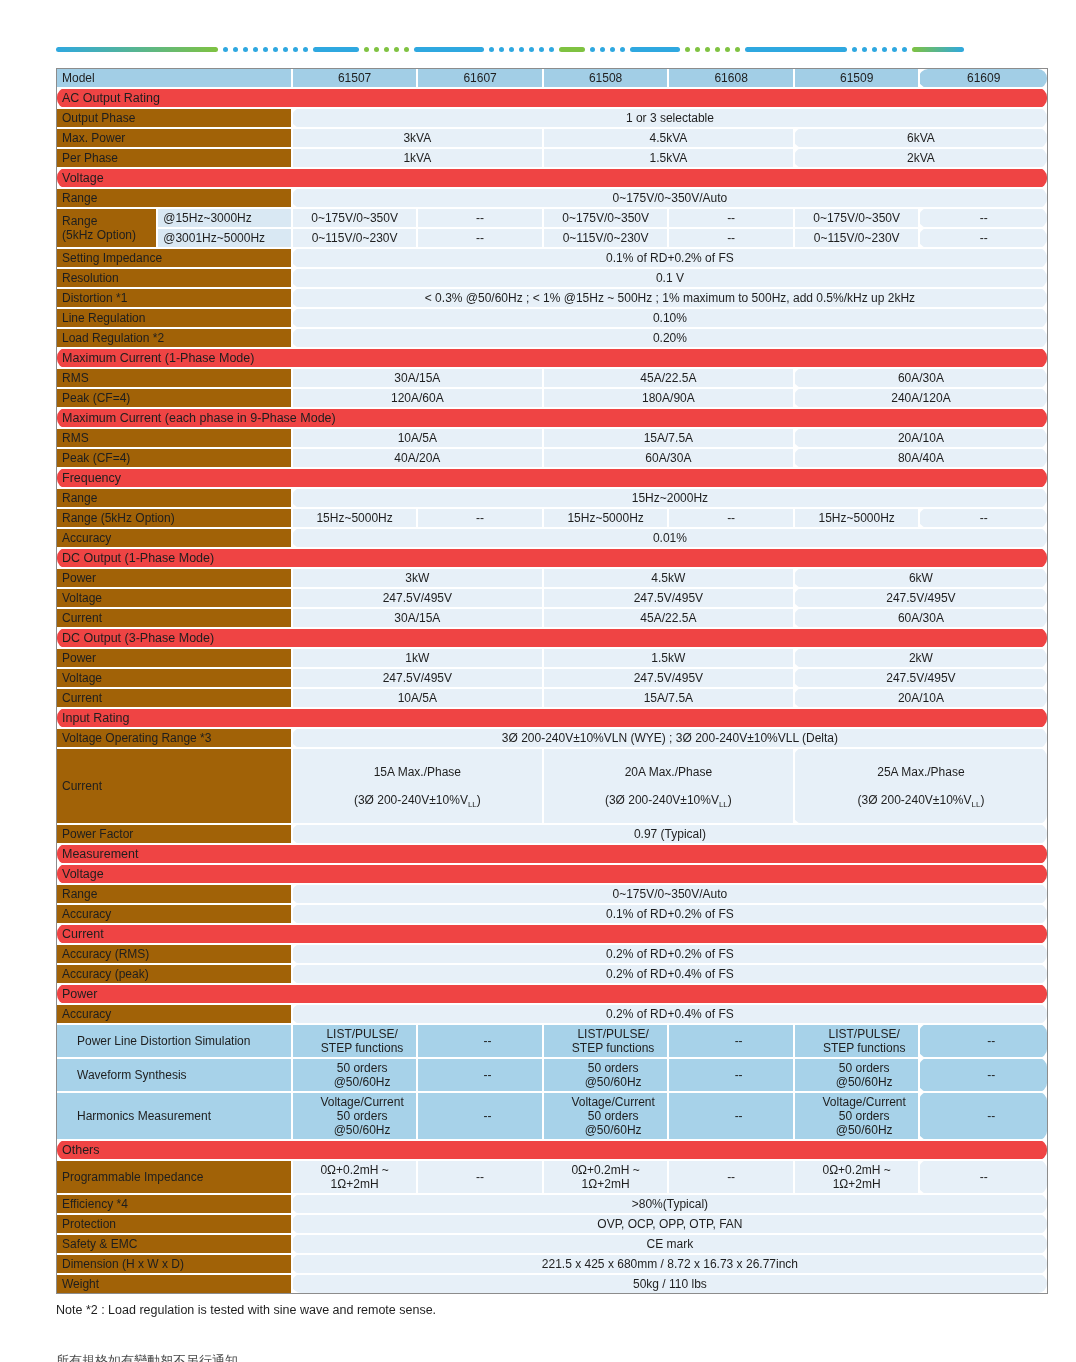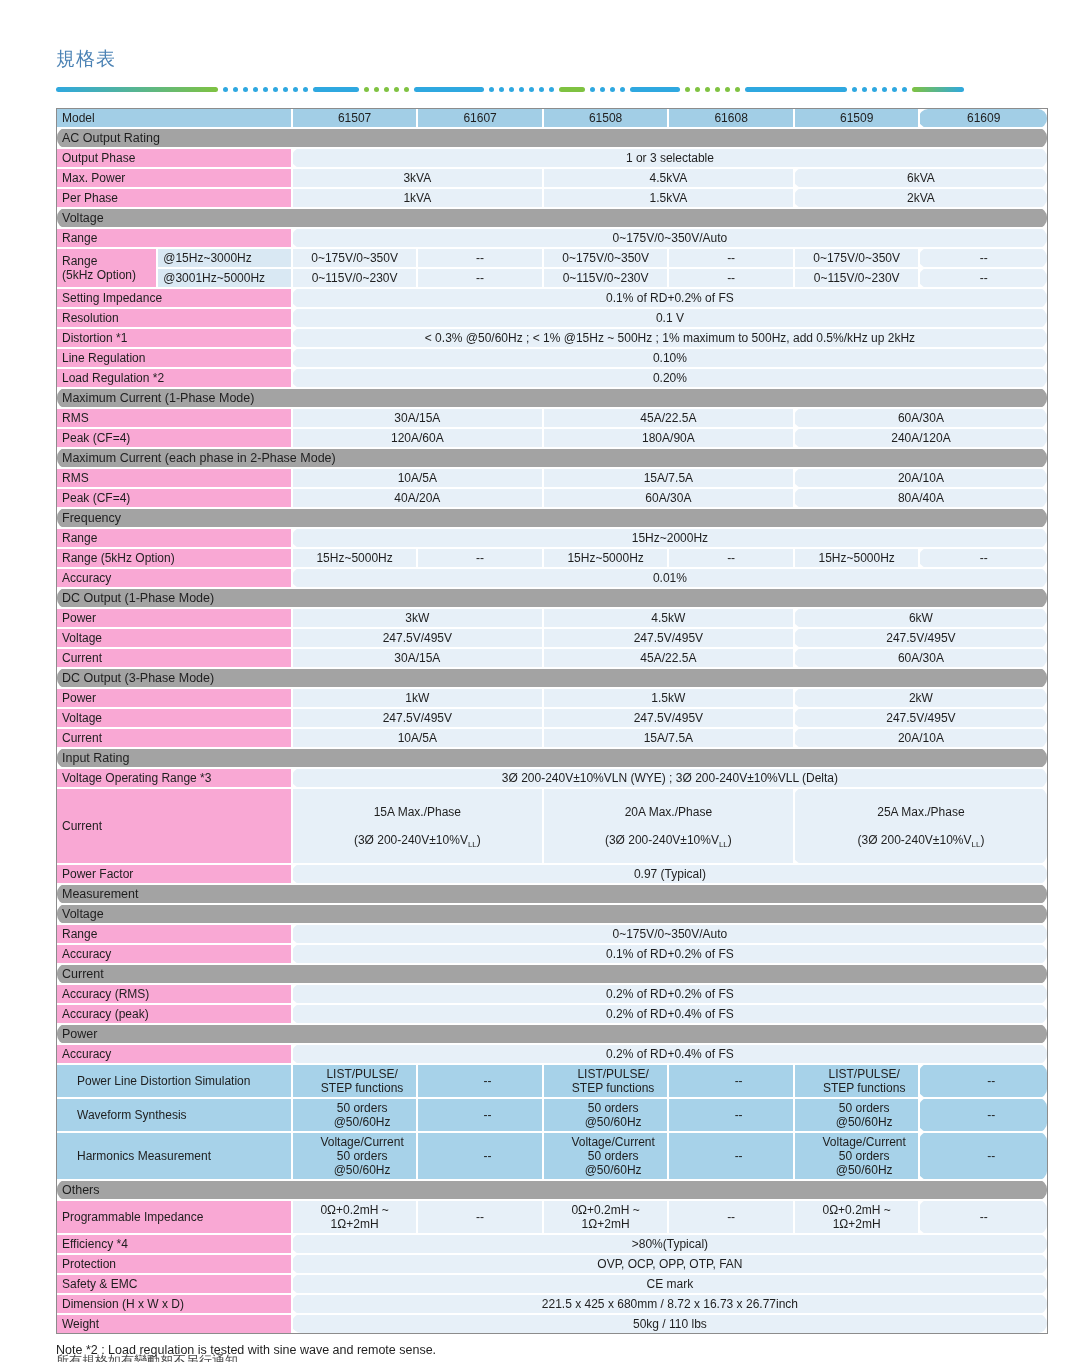--- a/index.html
+++ b/index.html
@@ -17,39 +17,38 @@
   .grad-bg { background:linear-gradient(90deg,#2fa8e0,#7fc241); }
   .grad-gb { background:linear-gradient(90deg,#7fc241,#2fa8e0); }
 
   
   .table-wrap { width:992px; border:1px solid #8c8c8c; }
   table { width:100%; border-collapse:collapse; table-layout:fixed; font-size:12px; }
   td { border-right:2px solid #fff; border-bottom:2px solid #fff; padding:2px 5px; height:19px;
        line-height:14px; vertical-align:middle; white-space:pre-line; overflow:hidden; }
   tr td:last-child { border-right:none;border-radius:9px; }
   tr:last-child td { border-bottom:none; }
-  td.sec { background:#a3a3a3; text-align:left; font-size:12.5px; }
-  td.lb  { background:#f9a8d4; text-align:left; }
+  td.sec { background:#ef4444; text-align:left; font-size:12.5px; }
+  td.lb  { background:#a16207; text-align:left; }
   td.sub { background:#d9e8f3; text-align:left; }
   td.dt  { background:#e7f0f8; text-align:center; }
   td.mh  { background:#a2cee6; }
   td.mh.c { text-align:center;margin-left:12px; }
   td.hl  { background:#a7d2e9;padding-left:20px; }
   td.hl.c { text-align:center; }
   sub { font-size:8px; line-height:0; }
 
   
   .notes { width:990px; margin-top:7px; font-size:12.5px; line-height:18px; color:#1e1e1e; }
   .footer-cn { position:absolute; left:56px; top:1352px; font-size:13px; color:#4a4a4a; }
 </style>
 </head>
 <body>
 
 <div class="page">
-  <div class="heading">規格表</div>
 
   <div class="divider">
     <span class="seg grad-bg" style="width:162px"></span>
     <span class="dot b"></span>
       <span class="dot b"></span>
       <span class="dot b"></span>
       <span class="dot b"></span>
       <span class="dot b"></span>
       <span class="dot b"></span>
       <span class="dot b"></span>
@@ -193,21 +192,21 @@
         <td class="dt" colspan="2">60A/30A</td>
       </tr>
       <tr>
         <td class="lb" colspan="2">Peak (CF=4)</td>
         <td class="dt" colspan="2">120A/60A</td>
         <td class="dt" colspan="2">180A/90A</td>
         <td class="dt" colspan="2">240A/120A</td>
       </tr>
 
       <tr>
-            <td class="sec" colspan="8">Maximum Current (each phase in 2-Phase Mode)</td>
+            <td class="sec" colspan="8">Maximum Current (each phase in 9-Phase Mode)</td>
           </tr>
       <tr>
         <td class="lb" colspan="2">RMS</td>
         <td class="dt" colspan="2">10A/5A</td>
         <td class="dt" colspan="2">15A/7.5A</td>
         <td class="dt" colspan="2">20A/10A</td>
       </tr>
       <tr>
         <td class="lb" colspan="2">Peak (CF=4)</td>
         <td class="dt" colspan="2">40A/20A</td>

